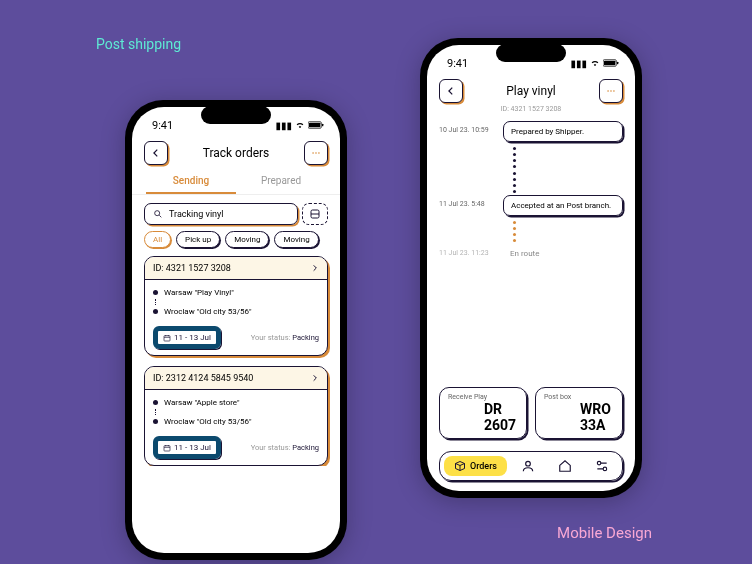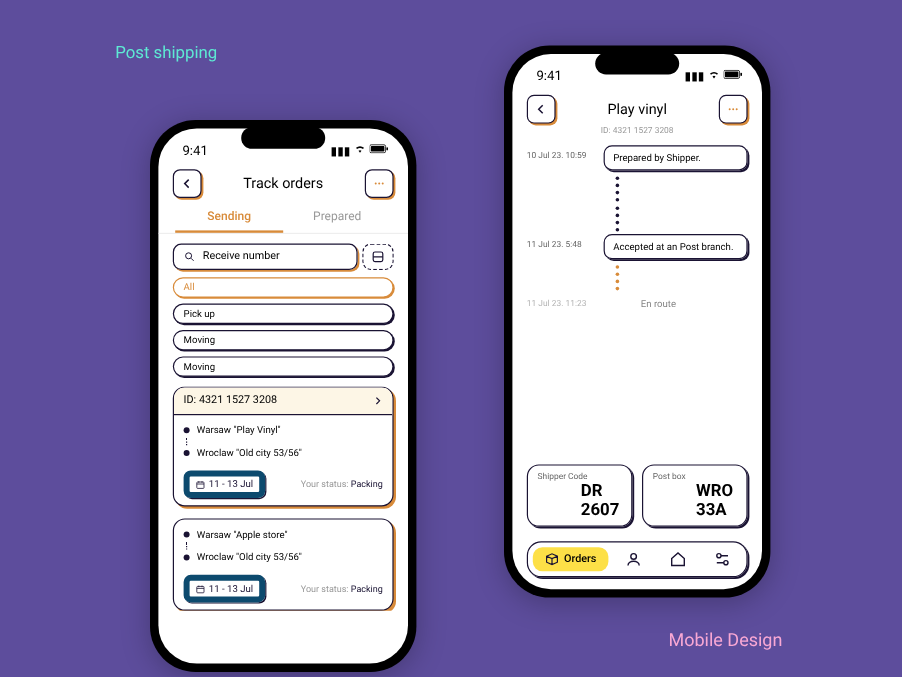--- a/index.html
+++ b/index.html
@@ -79,21 +79,21 @@
     flex: 1; display: flex; align-items: center; gap: 6px;
     border: 1.2px solid #1a1333; border-radius: 7px;
     padding: 5px 8px; font-size: 9px;
     box-shadow: 1.5px 1.5px 0 #d88b3a;
   }
   .scan-btn {
     width: 26px; border: 1.2px dashed #1a1333; border-radius: 7px;
     display: flex; align-items: center; justify-content: center;
   }
 
-  .chips { display: flex; gap: 5px; padding: 0 12px 8px 12px; flex-direction: column; }
+  .chips { display: flex; gap: 5px; padding: 0 12px 8px 12px; }
   .chip {
     font-size: 8px; padding: 3px 8px;
     border: 1px solid #1a1333; border-radius: 10px;
     background: #fff;
     box-shadow: 1px 1px 0 #1a1333;
   }
   .chip.active { color: #d88b3a; border-color: #d88b3a; box-shadow: 1px 1px 0 #d88b3a; }
 
   .cards { padding: 0 12px; display: flex; flex-direction: column; gap: 10px; overflow: hidden; }
   .card {
@@ -127,21 +127,21 @@
   
   .timeline { padding: 4px 12px; flex: 1; overflow: hidden; }
   .tl-row { display: flex; align-items: flex-start; gap: 8px; margin-bottom: 3px; }
   .tl-time { width: 56px; font-size: 7px; color: #666; padding-top: 5px; }
   .tl-card {
     flex: 1; font-size: 8px;
     border: 1.2px solid #1a1333; border-radius: 7px;
     padding: 5px 7px;
     box-shadow: 1.5px 1.5px 0 #1a1333;
   }
-  .tl-card.plain { border: none; box-shadow: none; margin-left: 24px; }
+  .tl-card.plain { border: none; box-shadow: none; }
   .tl-conn { margin-left: 74px; display: flex; flex-direction: column; gap: 3px; padding: 2px 0; }
   .tl-dot { width: 3px; height: 3px; border-radius: 50%; background: #1a1333; }
   .tl-dot.orange { background: #d88b3a; }
 
   .info-row { display: flex; gap: 8px; padding: 4px 12px; }
   .info-box {
     flex: 1; border: 1.3px solid #1a1333; border-radius: 10px;
     padding: 5px 8px;
     box-shadow: 1.5px 1.5px 0 #1a1333;
   }
@@ -212,21 +212,21 @@
       <div class="tab active">Sending</div>
       <div class="tab">Prepared</div>
     </div>
 
     <div class="search-row">
       <div class="search-box">
         <svg viewBox="0 0 24 24" width="10" height="10">
             <circle cx="10" cy="10" r="6" fill="none" stroke="#1a1333" stroke-width="2"></circle>
             <path d="M15 15l5 5" stroke="#1a1333" stroke-width="2"></path>
           </svg>
-        <span>Receive number</span>
+        <span>Tracking vinyl</span>
       </div>
       <div class="scan-btn">
         <svg viewBox="0 0 24 24" width="12" height="12">
             <rect x="4" y="4" width="16" height="16" rx="3" fill="none" stroke="#1a1333" stroke-width="2"></rect>
             <path d="M4 12h16" stroke="#1a1333" stroke-width="2"></path>
           </svg>
       </div>
     </div>
 
     <div class="chips">
@@ -261,20 +261,26 @@
                 <rect x="3" y="5" width="18" height="16" rx="2" fill="none" stroke="#1a1333" stroke-width="2"></rect>
                 <path d="M3 10h18M8 3v4M16 3v4" stroke="#1a1333" stroke-width="2"></path>
               </svg>
             <span>11 - 13 Jul</span>
           </div>
           <span><span>Your status:</span> <span style="color:#1a1333">Packing</span></span>
         </div>
       </div>
 
       <div class="card">
+        <div class="card-header">
+          <span>ID: 2312 4124 5845 9540</span>
+          <svg viewBox="0 0 24 24" width="8" height="8">
+              <path d="M8 4l8 8-8 8" fill="none" stroke="#1a1333" stroke-width="3"></path>
+            </svg>
+        </div>
         <div class="card-body">
           <div class="route-line">
               <span class="dot"></span>
               <span>Warsaw "Apple store"</span>
             </div>
           <div class="conn"></div>
           <div class="route-line">
               <span class="dot"></span>
               <span>Wroclaw "Old city 53/56"</span>
             </div>
@@ -366,21 +372,21 @@
         </div>
 
       <div class="tl-row" style="opacity:0.5">
         <div class="tl-time">11 Jul 23. 11:23</div>
         <div class="tl-card plain">En route</div>
       </div>
     </div>
 
     <div class="info-row">
       <div class="info-box">
-        <div class="info-label">Shipper Code</div>
+        <div class="info-label">Receive Play</div>
         <div class="info-value">DR 2607</div>
       </div>
       <div class="info-box">
         <div class="info-label">Post box</div>
         <div class="info-value">WRO 33A</div>
       </div>
     </div>
 
     <div class="bottom-nav">
       <div class="nav-active">

